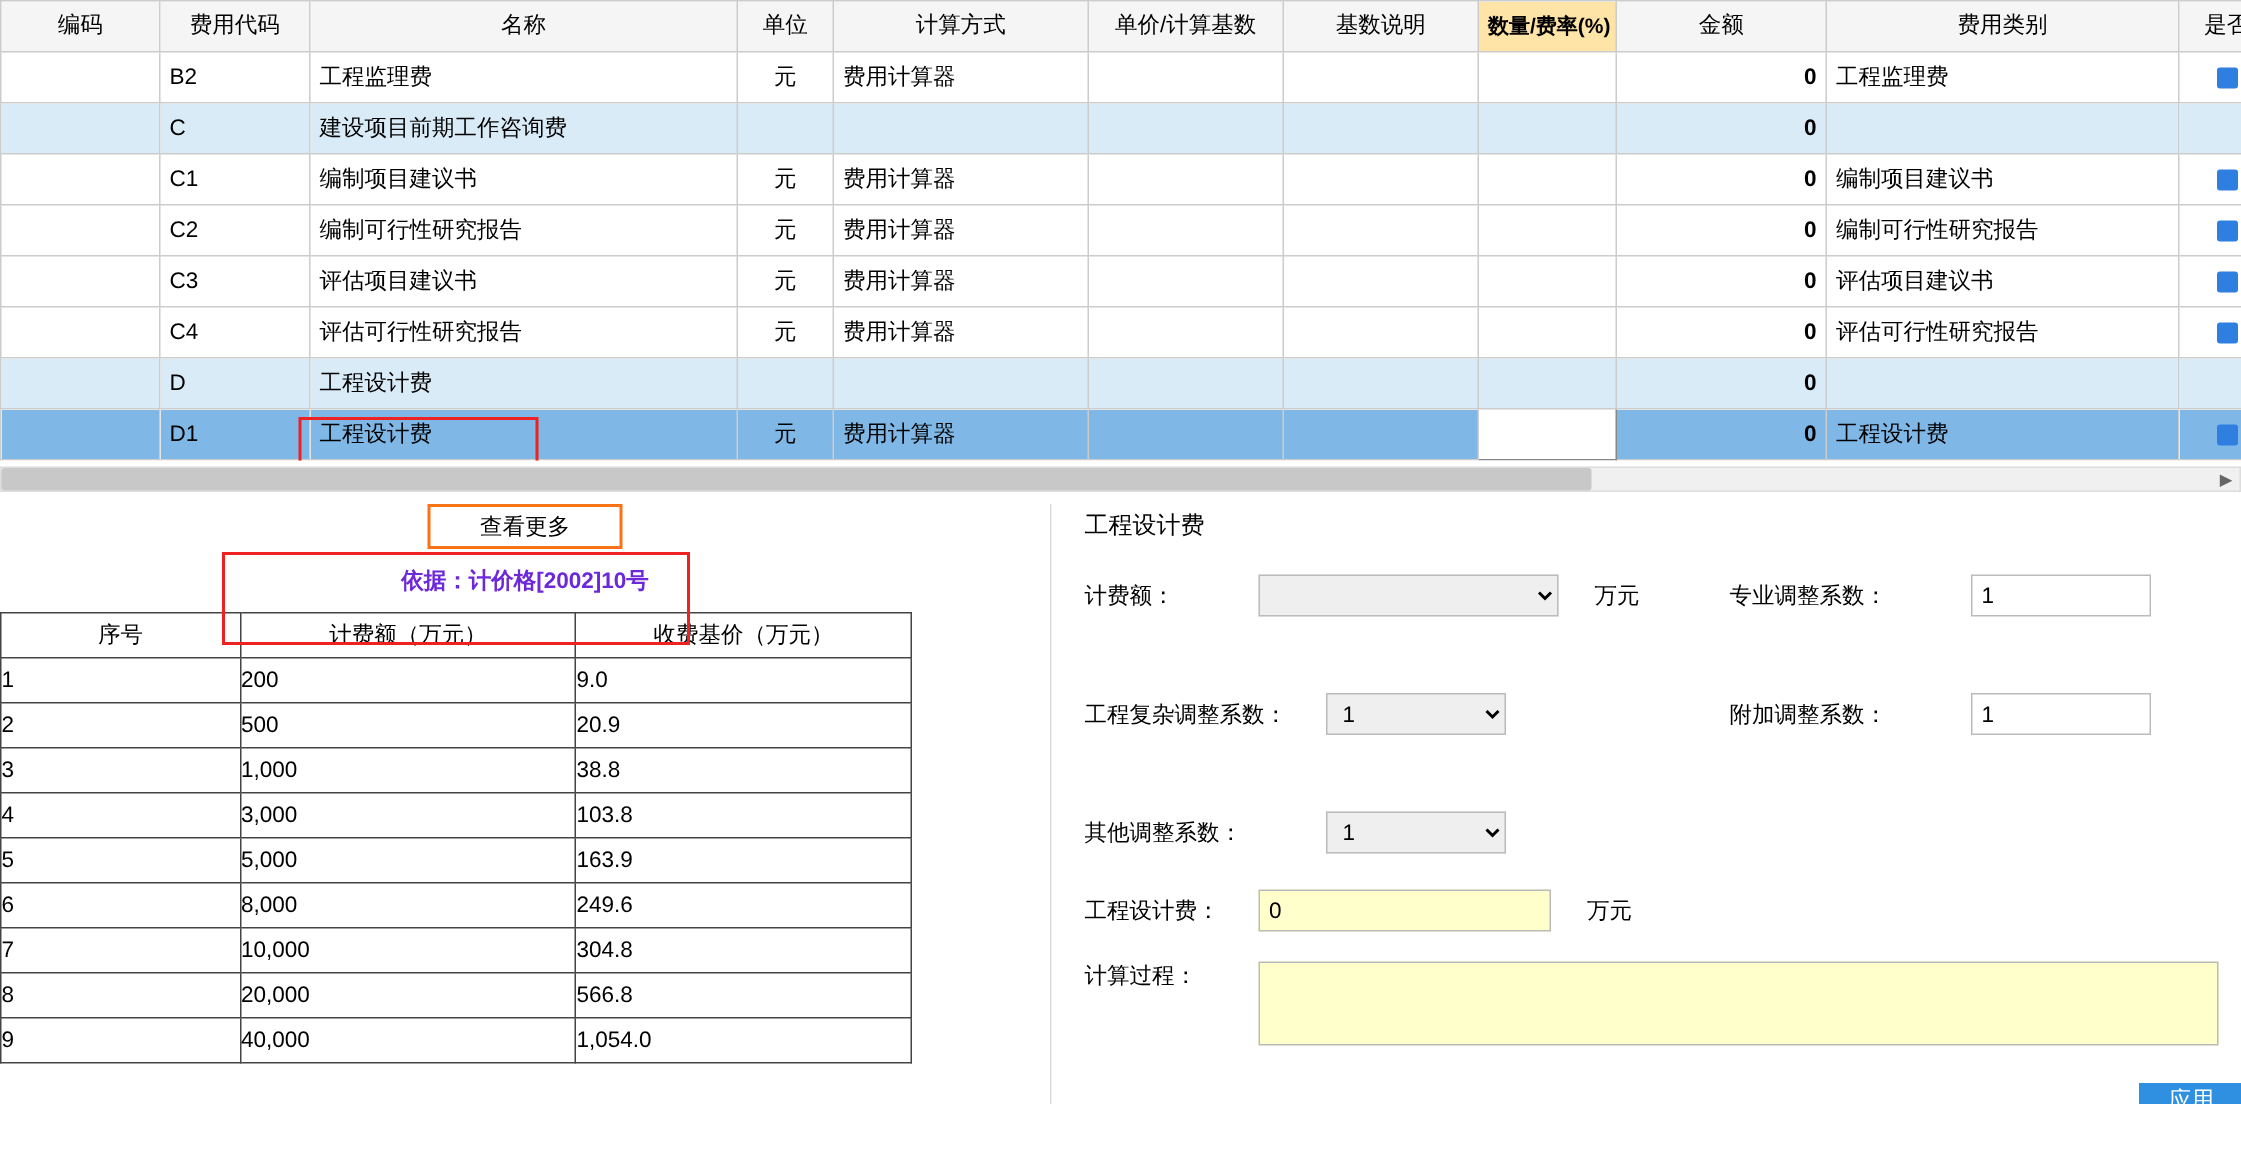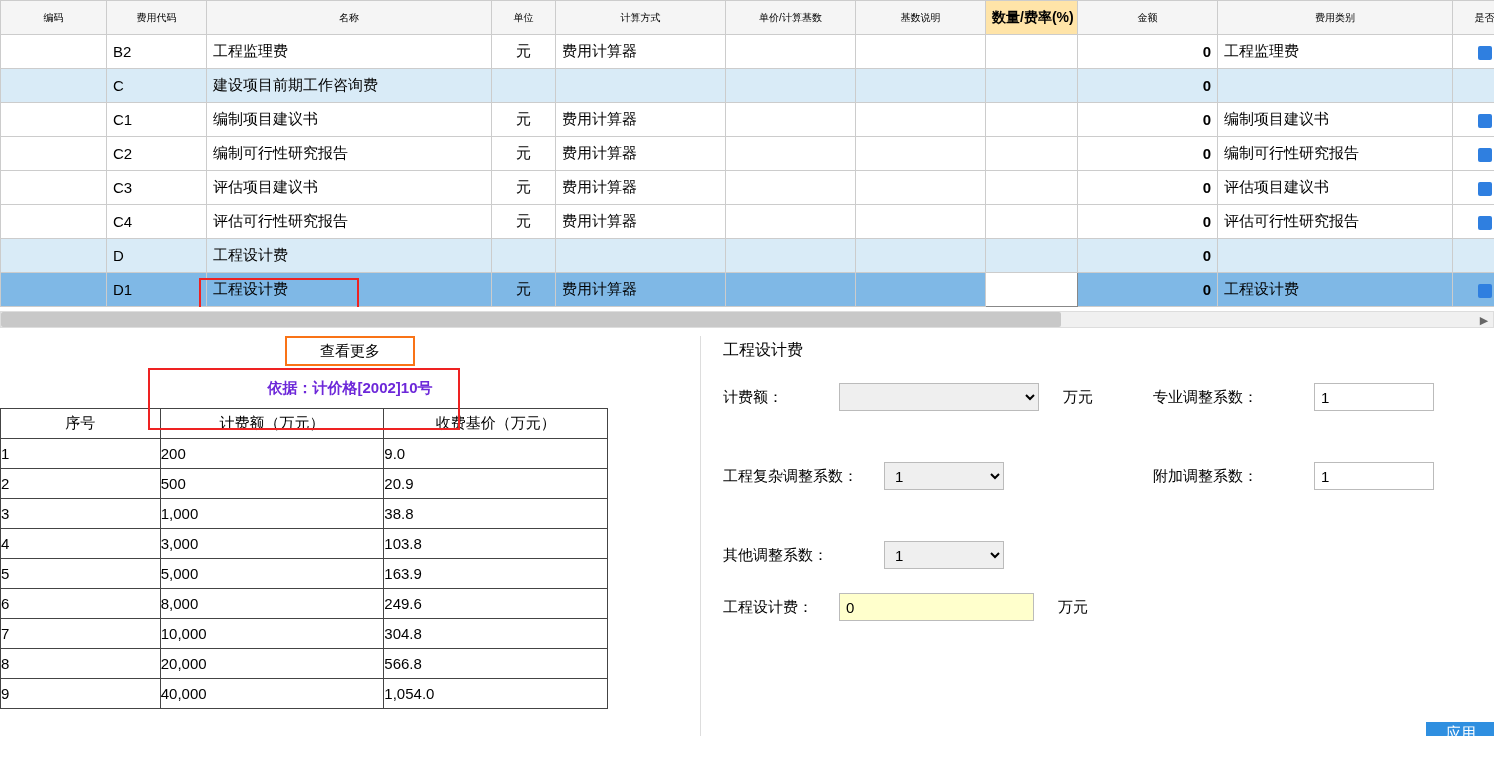--- a/index.html
+++ b/index.html
@@ -21,21 +21,21 @@
       height: 34px;
       padding: 0 6px;
       white-space: nowrap;
       overflow: hidden;
       text-align: left;
       font-weight: normal;
     }
     .main-grid th {
       background: #f5f5f5;
       text-align: center;
-      font-size: 10px;
+      font-size: 15px;
       line-height: 1.1;
     }
     .main-grid th.highlight-col {
       background: #ffe4a8;
       font-weight: bold;
       font-size: 14px;
       margin-left: 16px;
     }
     .main-grid td.num { text-align: right; font-weight: bold; }
     .main-grid td.center { text-align: center; }
@@ -426,16 +426,20 @@
         <select class="sel-mid"><option>1</option></select>
       </div>
     </div>
 
     <div class="form-row" style="margin-top:4px">
       <span class="lbl short">工程设计费：</span>
       <input type="text" class="txt-yellow" value="0" style="">
       <span class="unit">万元</span>
     </div>
 
+    <div class="form-row" style="align-items:flex-start">
+      <span class="lbl short">计算过程：</span>
+      <textarea class="txt-yellow-wide" style=""></textarea>
+    </div>
 
     <button class="apply-btn">应用</button>
   </div>
 </div>
 
 </body></html>

